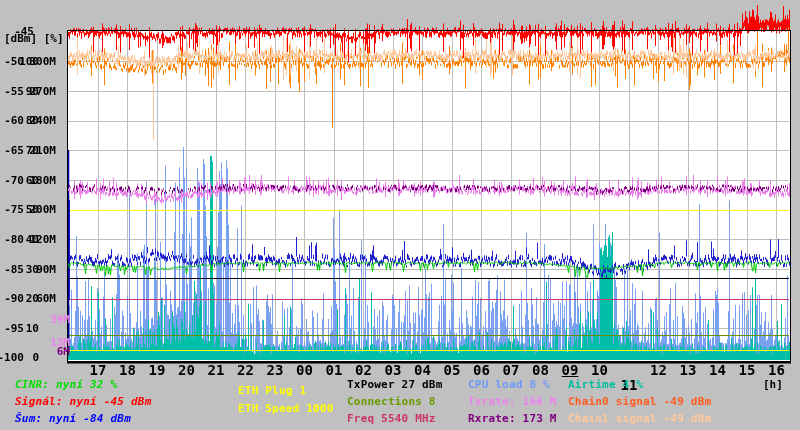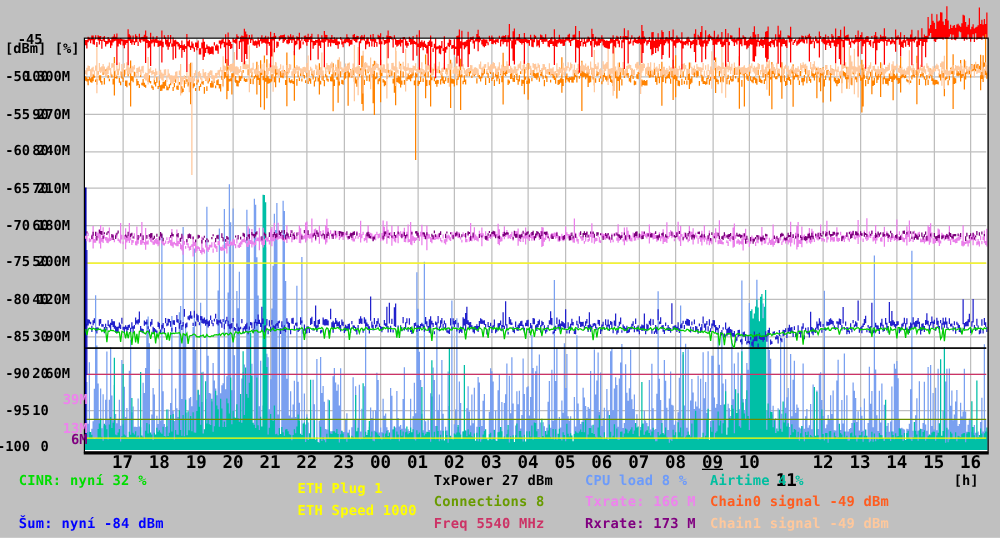--- a/index.html
+++ b/index.html
@@ -16,21 +16,21 @@
   .col-pct{right:17px;}
   .col-rate{right:0;}
   .rate-marker{position:absolute;left:40px;width:30px;text-align:right;font-size:11px;font-weight:700;line-height:11px;white-space:pre;}
   #marker-39m{top:314px;color:#ee82ee;}
   #marker-13m{top:337px;color:#ee82ee;}
   #marker-6m{top:346px;color:#800080;}
   #hour-labels{position:absolute;left:0;top:365px;width:800px;height:12px;}
   .hr{position:absolute;top:0;transform:translateX(-50%);font-size:14px;font-weight:700;line-height:11px;color:#000;}
   #x-unit{left:763px;top:379px;}
   .lg{position:absolute;font-size:11px;font-weight:700;line-height:11px;white-space:pre;letter-spacing:0.2px;}
-  .lgc1{left:15px;} .lgc2{left:238px;} .lgc3{left:347px;} .lgc4{left:468px;} .lgc5{left:568px;}
+  .lgc1{left:15px;font-style:italic;} .lgc2{left:238px;} .lgc3{left:347px;} .lgc4{left:468px;} .lgc5{left:568px;}
   .lgr1{top:379px;} .lgr2{top:396px;} .lgr3{top:413px;}
   .lgr1b{top:385px;} .lgr2b{top:403px;}
 </style>
 </head>
 <body>
 
 <div id="screen">
 
   <svg id="plot-svg" width="800" height="430">
       <rect x="67" y="30" width="723" height="331" fill="#ffffff"></rect>
@@ -142,20 +142,21 @@
       <span class="hr" style="left: 629px; margin-top: 15px;">11</span>
       <span class="hr" style="left: 658.5px;">12</span>
       <span class="hr" style="left: 688px;">13</span>
       <span class="hr" style="left: 717.5px;">14</span>
       <span class="hr" style="left: 747px;">15</span>
       <span class="hr" style="left: 776.5px;">16</span>
     </div>
   <div id="x-unit" class="txt">[h]</div>
 
   <div class="lg lgc1 lgr1" style="color: rgb(0, 221, 0);">CINR: nyní 32 %</div>
+  <div class="lg lgc1 lgr2" style="color: rgb(255, 0, 0);">Signál: nyní -45 dBm</div>
   <div class="lg lgc1 lgr3" style="color: rgb(0, 0, 255);">Šum: nyní -84 dBm</div>
   <div class="lg lgc2 lgr1b" style="color: rgb(255, 255, 0);">ETH Plug 1</div>
   <div class="lg lgc2 lgr2b" style="color: rgb(255, 255, 0);">ETH Speed 1000</div>
   <div class="lg lgc3 lgr1" style="color: rgb(0, 0, 0);">TxPower 27 dBm</div>
   <div class="lg lgc3 lgr2" style="color: rgb(104, 155, 0);">Connections 8</div>
   <div class="lg lgc3 lgr3" style="color: rgb(204, 51, 102);">Freq 5540 MHz</div>
   <div class="lg lgc4 lgr1" style="color: rgb(109, 155, 250);">CPU load 8 %</div>
   <div class="lg lgc4 lgr2" style="color: rgb(238, 130, 238); text-align: right;">Txrate: 166 M</div>
   <div class="lg lgc4 lgr3" style="color: rgb(128, 0, 128);">Rxrate: 173 M</div>
   <div class="lg lgc5 lgr1" style="color: rgb(0, 191, 160);">Airtime 4 %</div>

